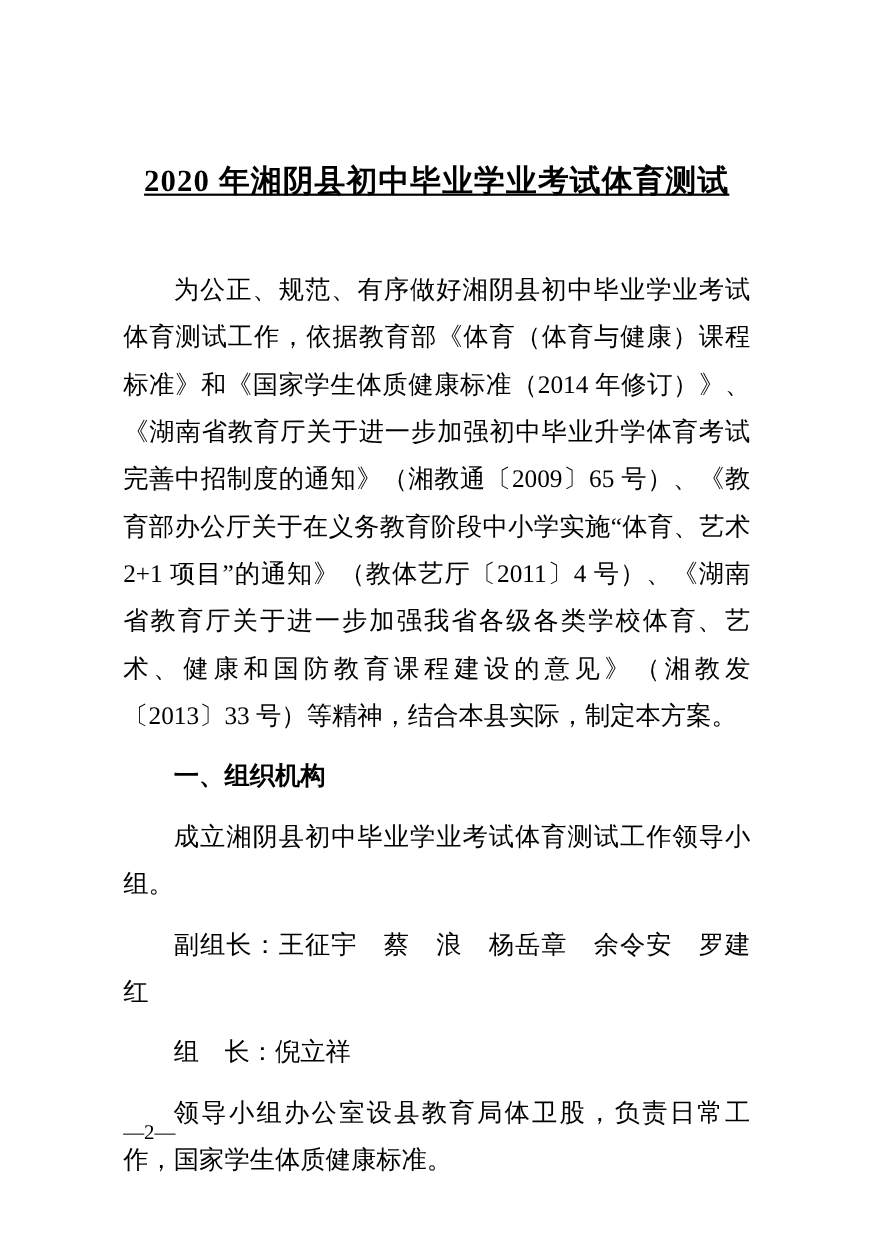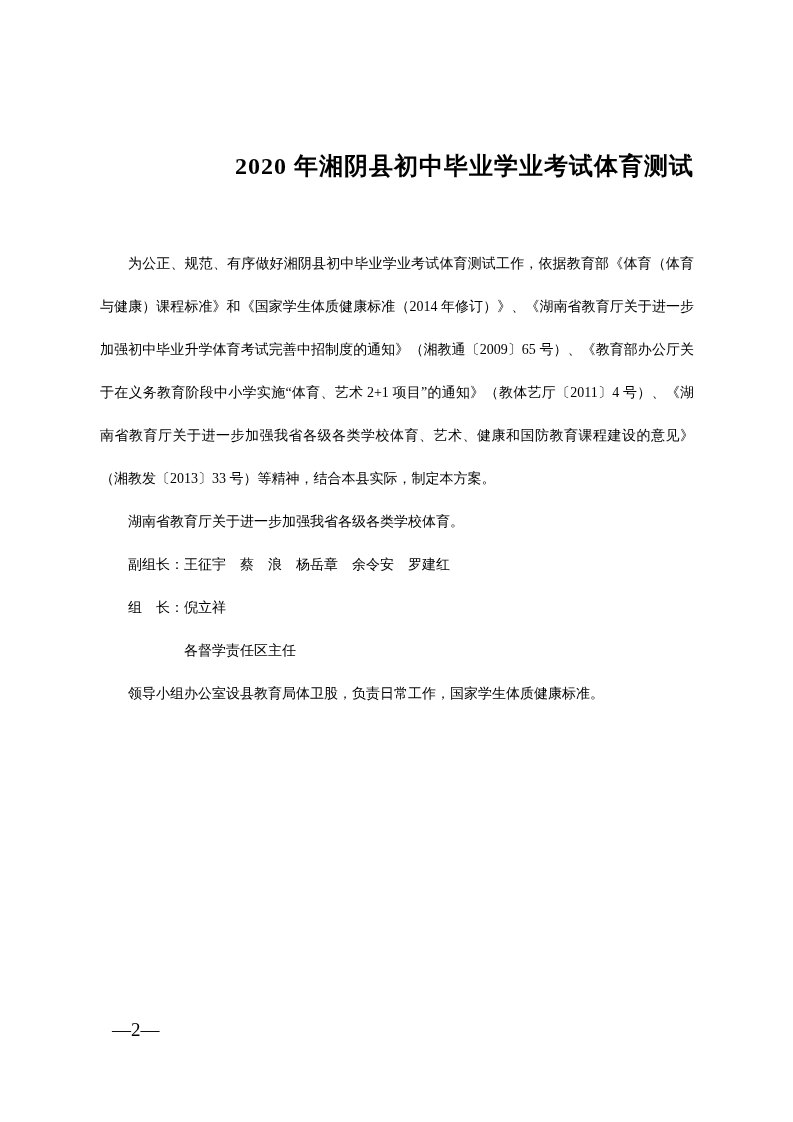--- a/index.html
+++ b/index.html
@@ -14,29 +14,30 @@
     font-family: "Liberation Serif", "DejaVu Serif", serif;
     overflow: hidden;
   }
   .content {
     position: absolute;
     left: 100px;
     top: 142px;
     width: 594px;
   }
   .doc-title {
-    font-size: 24px;
+    font-size: 28px;
     font-weight: bold;
     line-height: 48px;
-    text-align: right;
+    text-align: center;
     letter-spacing: 1px;
+    text-decoration: underline;
   }
   .para {
-    margin: 0;
-    font-size: 14px;
+    margin: 12px;
+    font-size: 23px;
     line-height: 43px;
     text-align: justify;
   }
   .first-indent { text-indent: 2em; }
   .intro-gap { margin-top: 52px; }
   .bold { font-weight: bold; }
   .members-cont { padding-left: 6em; }
   .footer {
     position: absolute;
     left: 112px;
@@ -50,28 +51,28 @@
 <body>
 
 <div class="page">
   <div class="content">
 
     <div class="doc-title">2020 年湘阴县初中毕业学业考试体育测试</div>
 
 
     <p class="para first-indent intro-gap">为公正、规范、有序做好湘阴县初中毕业学业考试体育测试工作，依据教育部《体育（体育与健康）课程标准》和《国家学生体质健康标准（2014 年修订）》、《湖南省教育厅关于进一步加强初中毕业升学体育考试完善中招制度的通知》（湘教通〔2009〕65 号）、《教育部办公厅关于在义务教育阶段中小学实施“体育、艺术 2+1 项目”的通知》（教体艺厅〔2011〕4 号）、《湖南省教育厅关于进一步加强我省各级各类学校体育、艺术、健康和国防教育课程建设的意见》（湘教发〔2013〕33 号）等精神，结合本县实际，制定本方案。</p>
 
+    <p class="para first-indent bold">一、组织机构</p>
 
-    <p class="para first-indent">湖南省教育厅关于进一步加强我省各级各类学校体育。</p>
+    <p class="para first-indent">成立湘阴县初中毕业学业考试体育测试工作领导小组。</p>
 
     <p class="para first-indent">副组长：王征宇　蔡　浪　杨岳章　余令安　罗建红</p>
 
     <p class="para first-indent">组　长：倪立祥</p>
 
 
-    <p class="para members-cont">各督学责任区主任</p>
 
     <p class="para first-indent">领导小组办公室设县教育局体卫股，负责日常工作，国家学生体质健康标准。</p>
 
   </div>
 
   <div class="footer">—2—</div>
 </div>
 
 </body></html>

